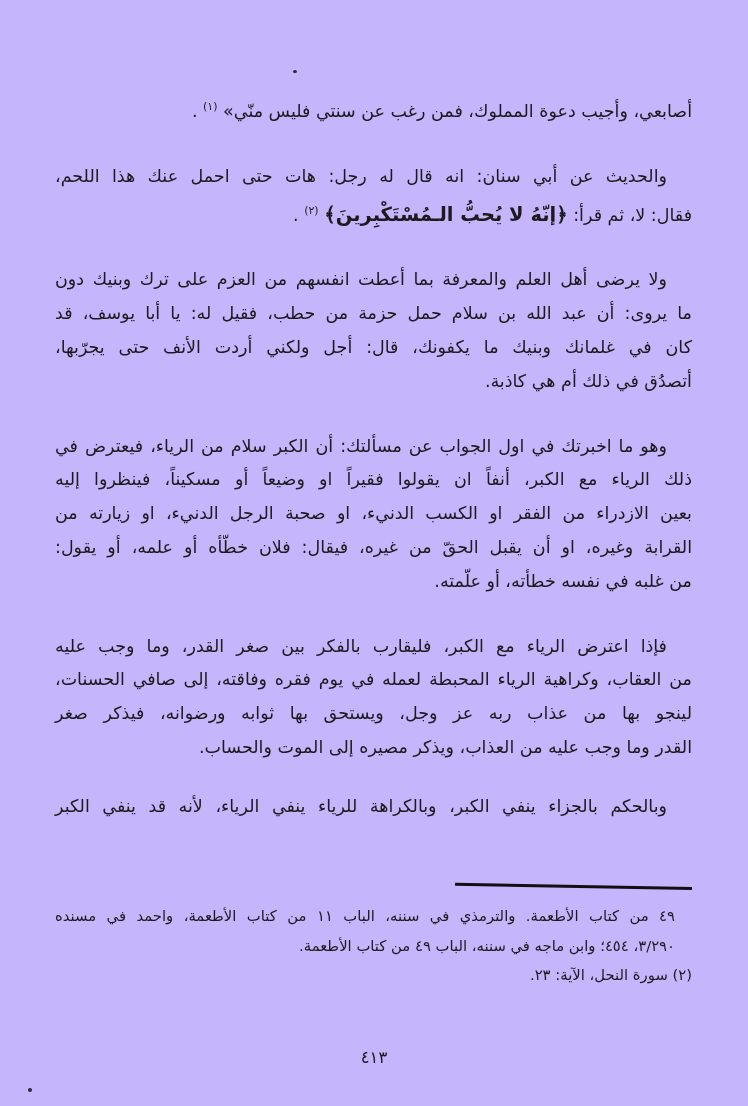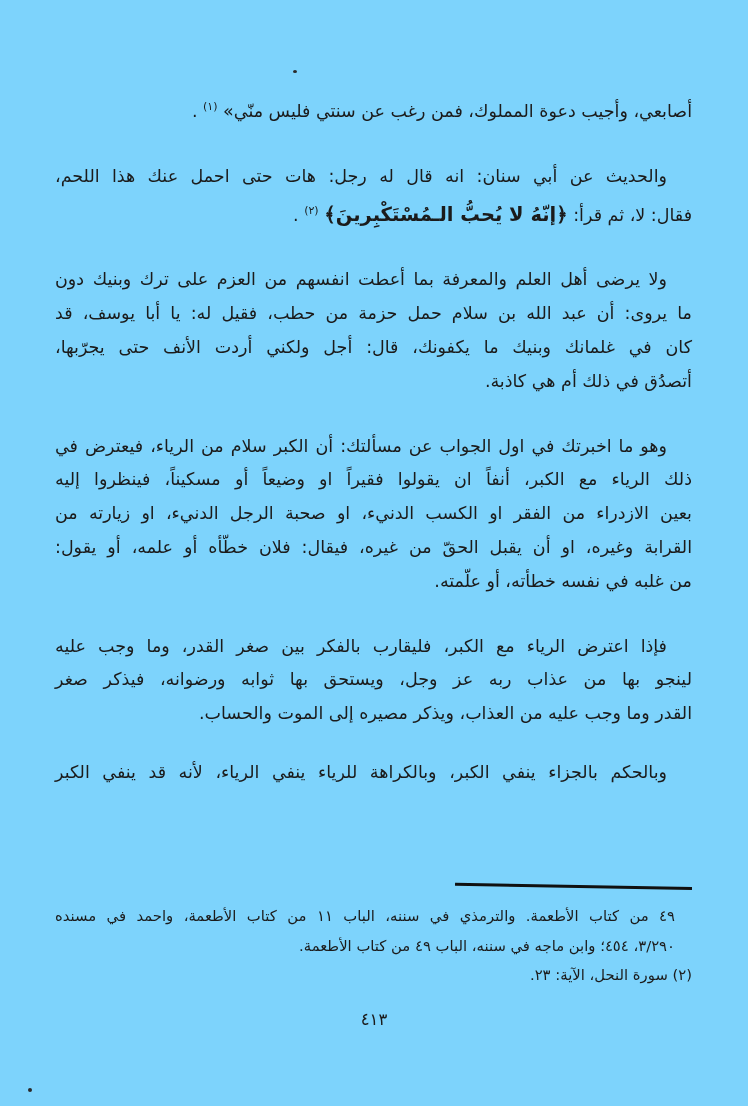--- a/index.html
+++ b/index.html
@@ -1,19 +1,19 @@
 <!DOCTYPE html>
 <html lang="ar"><head>
 <meta charset="utf-8">
 <style>
   html,body{margin:0;padding:0;background:#ffffff;}
   .page{
     position:relative;
     width:748px;height:1106px;
-    background:#7dd3fc;
+    background:#c4b5fd;
     overflow:hidden;
     font-family:"DejaVu Sans","Liberation Sans",sans-serif;
     color:#1b1b1b;
   }
   .text-block{
     position:absolute;
     top:90px;right:56px;left:55px;
     direction:rtl;
   }
   .para{
@@ -50,21 +50,21 @@
   .footnotes{
     position:absolute;
     top:901px;right:56px;left:55px;
     direction:rtl;
     font-size:14.8px;
     line-height:29.6px;
   }
   .footnotes .line.hang{padding-right:17px;}
   .page-number{
     position:absolute;
-    top:1010px;left:0;
+    top:1048px;left:0;
     width:100%;
     text-align:center;
     font-size:16.5px;
     letter-spacing:3px;
     color:#1b1b1b;
   }
   .speck{
     position:absolute;
     background:#2a2a2a;
     border-radius:50%;
@@ -93,20 +93,21 @@
       </div>
       <div class="para indent">
         <div class="line full"><span>وهو ما اخبرتك في اول الجواب عن مسألتك: أن الكبر سلام من الرياء، فيعترض في</span></div>
         <div class="line full"><span>ذلك الرياء مع الكبر، أنفاً ان يقولوا فقيراً او وضيعاً أو مسكيناً، فينظروا إليه</span></div>
         <div class="line full"><span>بعين الازدراء من الفقر او الكسب الدنيء، او صحبة الرجل الدنيء، او زيارته من</span></div>
         <div class="line full"><span>القرابة وغيره، او أن يقبل الحقّ من غيره، فيقال: فلان خطّأه أو علمه، أو يقول:</span></div>
         <div class="line"><span>من غلبه في نفسه خطأته، أو علّمته.</span></div>
       </div>
       <div class="para indent">
         <div class="line full"><span>فإذا اعترض الرياء مع الكبر، فليقارب بالفكر بين صغر القدر، وما وجب عليه</span></div>
+        <div class="line full"><span>من العقاب، وكراهية الرياء المحبطة لعمله في يوم فقره وفاقته، إلى صافي الحسنات،</span></div>
         <div class="line full"><span>لينجو بها من عذاب ربه عز وجل، ويستحق بها ثوابه ورضوانه، فيذكر صغر</span></div>
         <div class="line"><span>القدر وما وجب عليه من العذاب، ويذكر مصيره إلى الموت والحساب.</span></div>
       </div>
       <div class="para indent last-para">
         <div class="line full"><span>وبالحكم بالجزاء ينفي الكبر، وبالكراهة للرياء ينفي الرياء، لأنه قد ينفي الكبر</span></div>
       </div>
     </div>
 
   <div class="fn-sep"></div>
 

